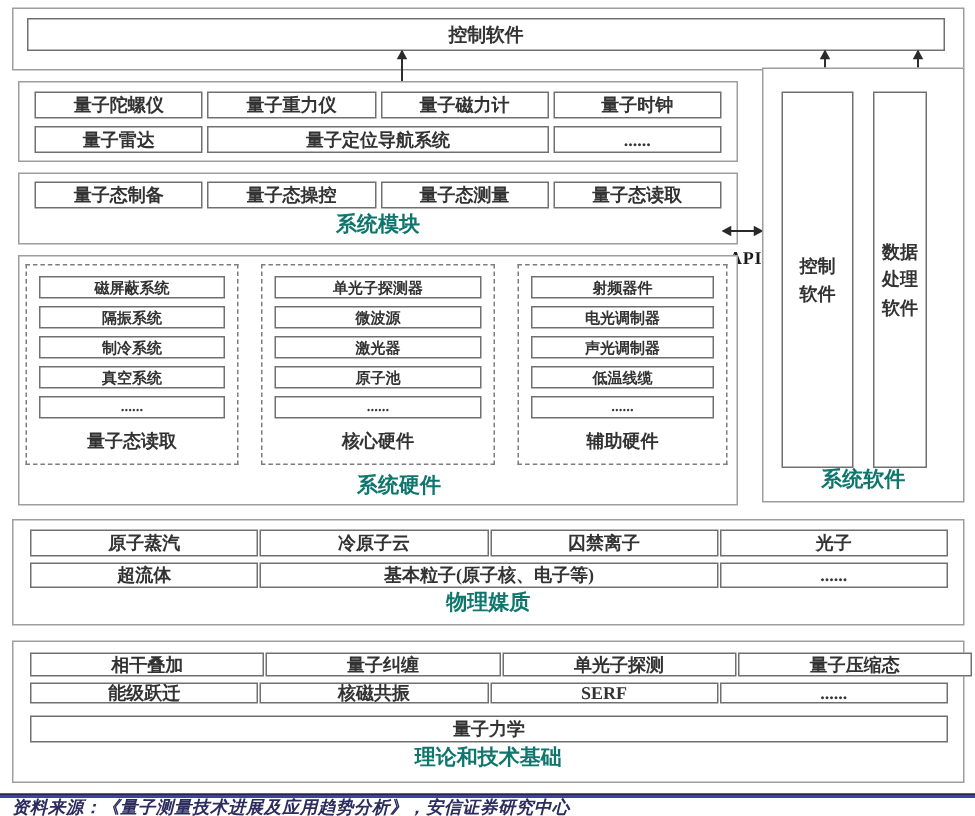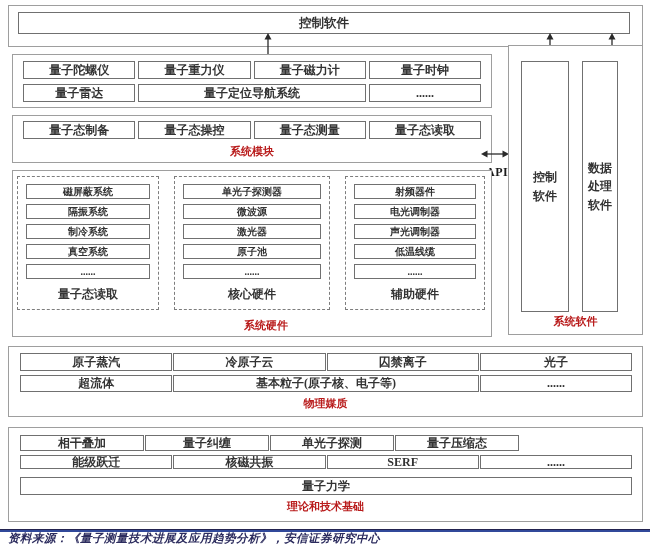--- a/index.html
+++ b/index.html
@@ -15,21 +15,21 @@
     display:flex;align-items:center;justify-content:center;
     font-size:12px;color:#333;overflow:hidden;white-space:nowrap;
     box-sizing:border-box;
   }
   .grid{display:grid;gap:3px;}
   .g4{grid-template-columns:repeat(4,1fr);}
   .gap4{gap:1px;}
   .span2{grid-column:span 2;}
   .seclabel{
     position:absolute;left:0;right:0;text-align:center;
-    font-size:11px;color:#b91c1c;line-height:14px;
+    font-size:14px;color:#0f766e;line-height:14px;
   }
   .dashed{
     border:1px dashed #7d7d7d;background:#fff;
     display:flex;flex-direction:column;gap:5px;
     padding:7px 8px 8px 8px;box-sizing:border-box;
   }
   .dashed .cell{height:15px;flex:0 0 auto;font-size:10px;}
   .col-label{
     margin-top:auto;text-align:center;font-size:12px;color:#333;padding-top:2px;
   }
@@ -158,21 +158,21 @@
     <div class="cell">光子</div>
   </div>
   <div class="abs grid g4 gap4" style="left:20px;top:375px;width:612px;height:17px;">
     <div class="cell">超流体</div>
     <div class="cell span2">基本粒子(原子核、电子等)</div>
     <div class="cell">......</div>
   </div>
   <div class="seclabel" style="left:8px;width:635px;top:396px;right:auto;">物理媒质</div>
 
   <div class="abs container" style="left:8px;top:427px;width:635px;height:95px;"></div>
-  <div class="abs grid g4 gap4" style="left:20px;top:435px;width:499px;height:16px;">
+  <div class="abs grid g4 gap4" style="left:20px;top:435px;width:628px;height:16px;">
     <div class="cell">相干叠加</div>
     <div class="cell">量子纠缠</div>
     <div class="cell">单光子探测</div>
     <div class="cell">量子压缩态</div>
   </div>
   <div class="abs grid g4 gap4" style="left:20px;top:455px;width:612px;height:14px;">
     <div class="cell">能级跃迁</div>
     <div class="cell">核磁共振</div>
     <div class="cell">SERF</div>
     <div class="cell">......</div>

